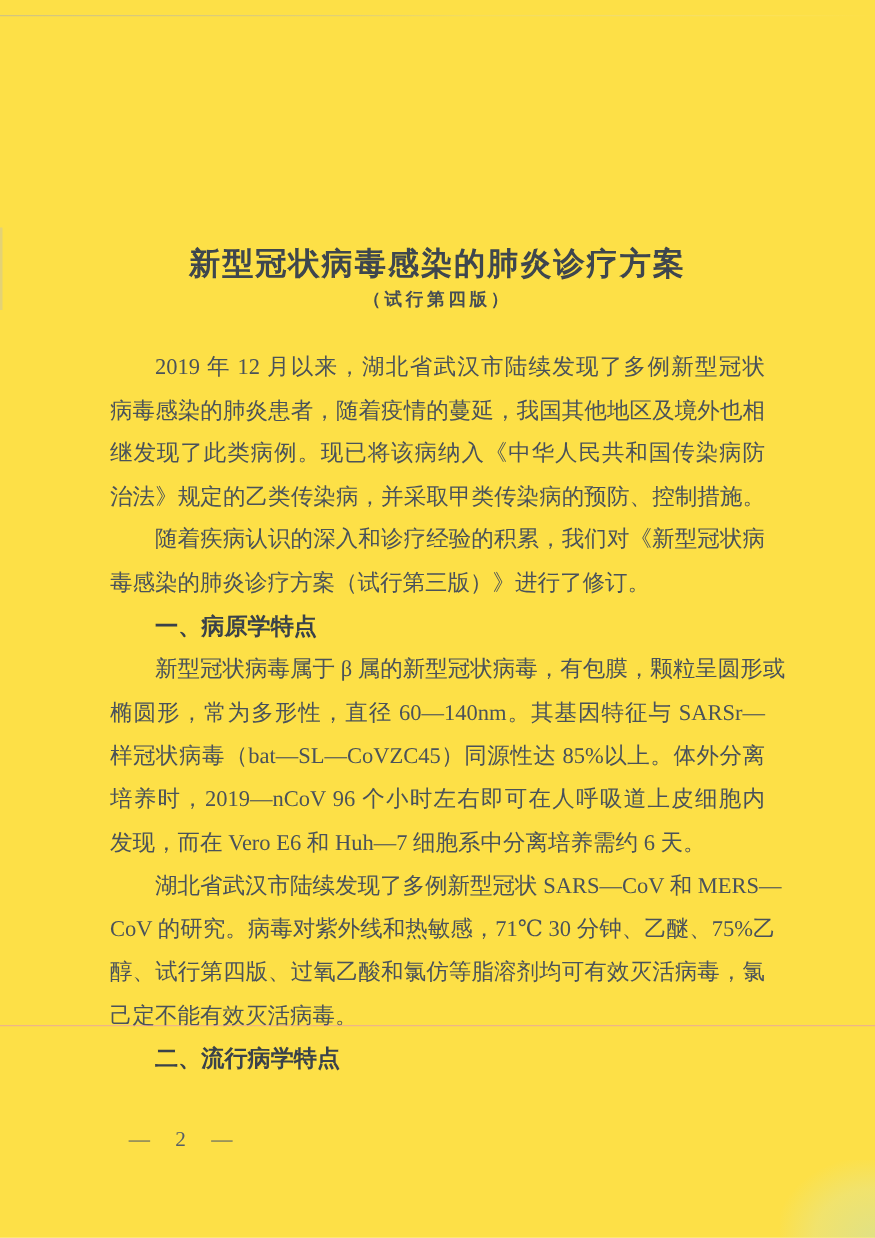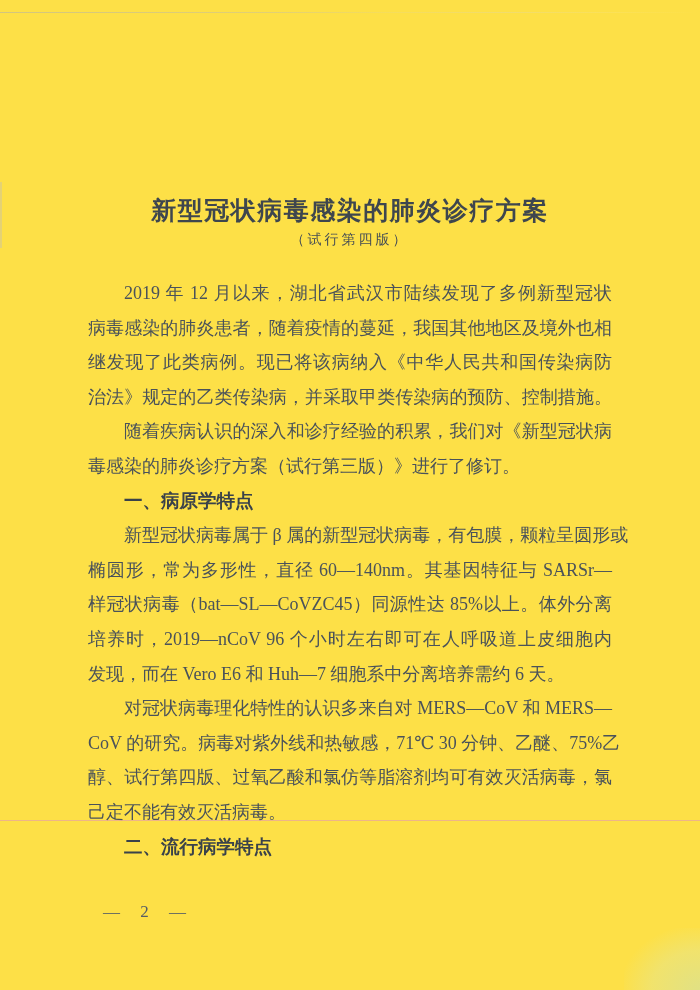--- a/index.html
+++ b/index.html
@@ -23,21 +23,21 @@
     position:absolute;left:0;top:182px;width:2px;height:66px;
     background:rgba(190,190,188,.40);
   }
   .doc-title{
     position:absolute;top:194px;left:0;width:100%;
     text-align:center;font-size:25px;font-weight:bold;
     letter-spacing:1.5px;color:#3e464e;
   }
   .doc-subtitle{
     position:absolute;top:231px;left:0;width:100%;
-    text-align:center;font-size:14px;font-weight:normal;
+    text-align:center;font-size:14px;font-weight:bold;
     letter-spacing:3px;color:#454d55;
   }
   .body-text{
     position:absolute;top:276px;left:88px;width:524px;
     font-size:18px;color:#4a525a;
   }
   .line{
     height:34.6px;line-height:34.6px;
     text-align:justify;text-align-last:justify;
     white-space:nowrap;
@@ -81,21 +81,21 @@
     <div class="line">继发现了此类病例。现已将该病纳入《中华人民共和国传染病防</div>
     <div class="line">治法》规定的乙类传染病，并采取甲类传染病的预防、控制措施。</div>
     <div class="line indent">随着疾病认识的深入和诊疗经验的积累，我们对《新型冠状病</div>
     <div class="line end">毒感染的肺炎诊疗方案（试行第三版）》进行了修订。</div>
     <div class="line heading">一、病原学特点</div>
     <div class="line indent">新型冠状病毒属于 β 属的新型冠状病毒，有包膜，颗粒呈圆形或</div>
     <div class="line">椭圆形，常为多形性，直径 60—140nm。其基因特征与 SARSr—</div>
     <div class="line">样冠状病毒（bat—SL—CoVZC45）同源性达 85%以上。体外分离</div>
     <div class="line">培养时，2019—nCoV 96 个小时左右即可在人呼吸道上皮细胞内</div>
     <div class="line end">发现，而在 Vero E6 和 Huh—7 细胞系中分离培养需约 6 天。</div>
-    <div class="line indent">对冠状病毒理化特性的认识多来自对 MERS—CoV 和 MERS—</div>
+    <div class="line indent">湖北省武汉市陆续发现了多例新型冠状 SARS—CoV 和 MERS—</div>
     <div class="line">CoV 的研究。病毒对紫外线和热敏感，71℃ 30 分钟、乙醚、75%乙</div>
     <div class="line">醇、试行第四版、过氧乙酸和氯仿等脂溶剂均可有效灭活病毒，氯</div>
     <div class="line end">己定不能有效灭活病毒。</div>
     <div class="line heading">二、流行病学特点</div>
   </div>
 
   <div class="scan-line"></div>
 
   <div class="page-footer">— 2 —</div>
 

